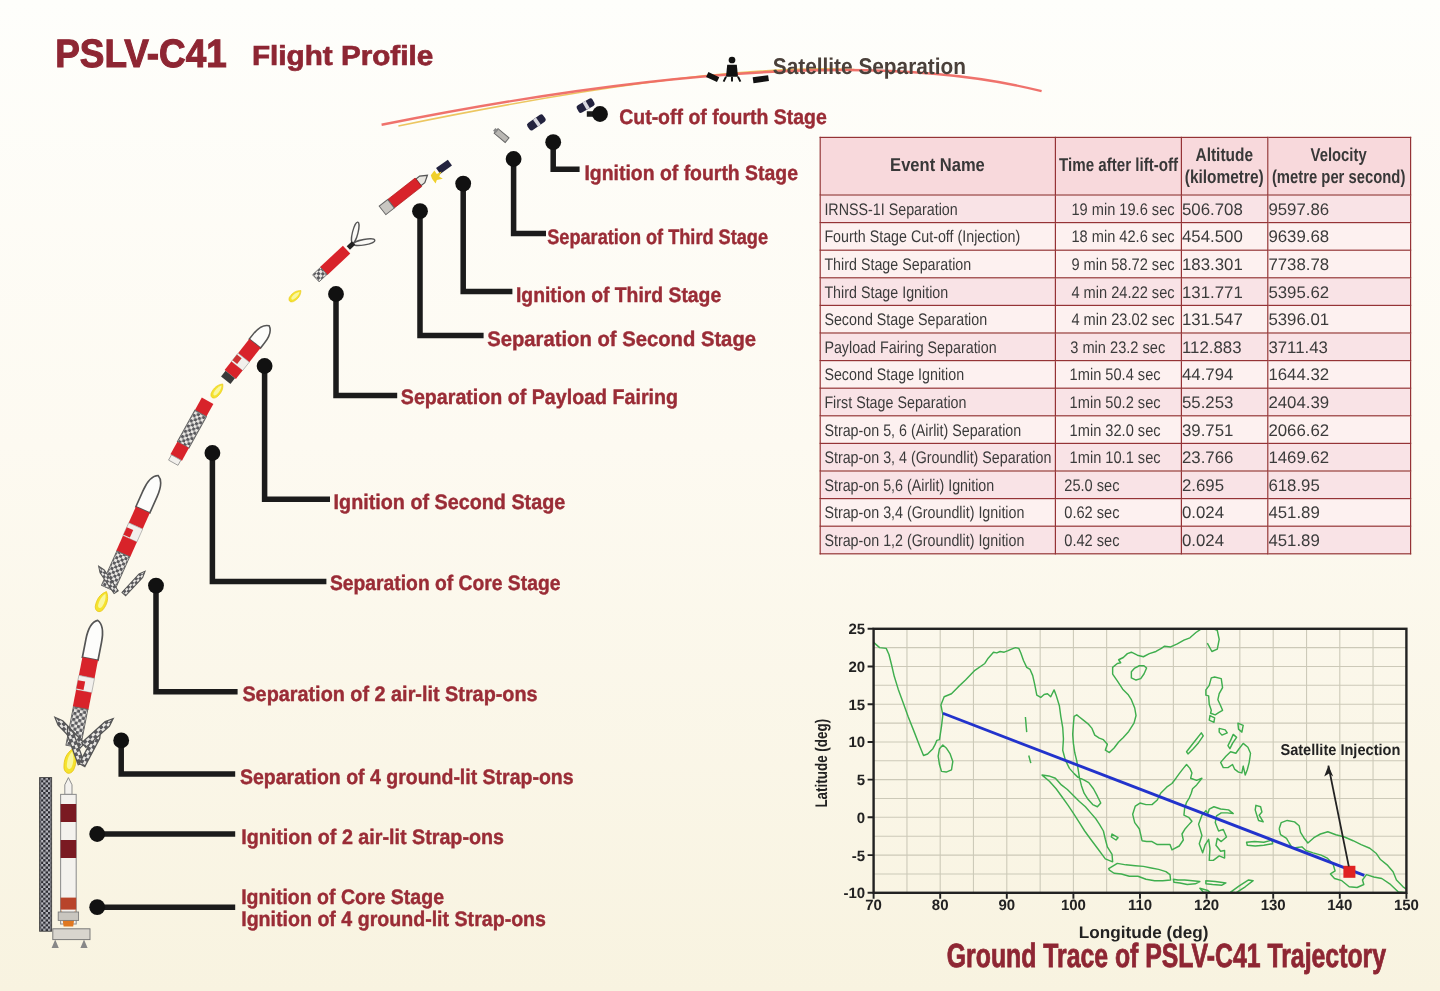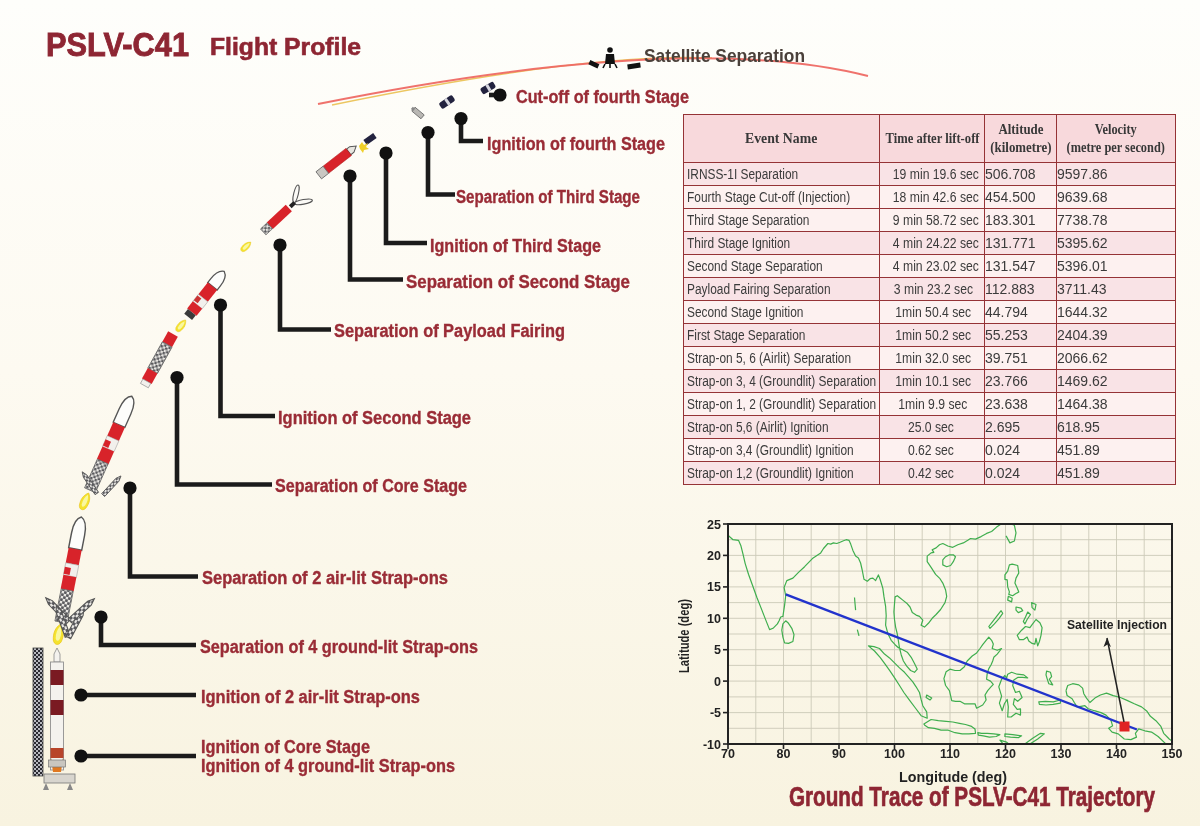--- a/index.html
+++ b/index.html
@@ -1,23 +1,23 @@
 <!DOCTYPE html>
 <html><head><meta charset="utf-8"><style>
 html,body{margin:0;padding:0}
 #page{position:relative;width:1200px;height:826px;overflow:hidden;font-family:"Liberation Sans",sans-serif;
  background:linear-gradient(180deg,#fefefb 0%,#fdfaf1 45%,#f8f3e0 100%);}
 #tbl{position:absolute;left:683px;top:114px;border-collapse:collapse;table-layout:fixed;width:492px;}
 #tbl td{border:1.5px solid #953336;color:#3b3b3b;font-size:14px;padding:0;overflow:hidden;white-space:nowrap;}
-#tbl .hd td{background:#f8d9dc;height:47px;text-align:center;font-weight:bold;color:#383838;font-size:13px;line-height:1.15;font-family:Liberation Serif, serif;}
+#tbl .hd td{background:#f8d9dc;height:47px;text-align:center;font-weight:bold;color:#383838;font-size:13px;line-height:1.15;}
 #tbl tr{height:23px}
 #tbl .odd td{background:#f9e3e6}
 #tbl .even td{background:#fdf1f0}
 .t1{text-align:left;padding-left:3px!important}
-.t2{text-align:center;padding-right:9px!important}
+.t2{text-align:left;padding-right:9px!important}
 .t3,.t4{}
 .s1{display:inline-block;transform:scaleX(0.85);transform-origin:left center}
 .s2{display:inline-block;transform:scaleX(0.87);transform-origin:right center}
 .s3{display:inline-block}
 .hs{display:inline-block;transform-origin:center center}
 svg{position:absolute;left:0;top:0}
 </style></head><body>
 <div id="page">
 <svg id="diag" width="1200" height="826" viewBox="0 0 1200 826">
 <defs>
@@ -265,26 +265,20 @@
           <td class="t1"><span class="s1">Strap-on 5, 6 (Airlit) Separation</span></td>
           <td class="t2"><span class="s2">1min 32.0 sec</span></td>
           <td class="t3"><span class="s3">39.751</span></td>
           <td class="t4"><span class="s3">2066.62</span></td>
         </tr>
 <tr class="odd">
           <td class="t1"><span class="s1">Strap-on 3, 4 (Groundlit) Separation</span></td>
           <td class="t2"><span class="s2">1min 10.1 sec</span></td>
           <td class="t3"><span class="s3">23.766</span></td>
           <td class="t4"><span class="s3">1469.62</span></td>
-        </tr>
-<tr class="even">
-          <td class="t1"><span class="s1">Strap-on 1, 2 (Groundlit) Separation</span></td>
-          <td class="t2"><span class="s2">1min 9.9 sec</span></td>
-          <td class="t3"><span class="s3">23.638</span></td>
-          <td class="t4"><span class="s3">1464.38</span></td>
         </tr>
 <tr class="odd">
           <td class="t1"><span class="s1">Strap-on 5,6 (Airlit) Ignition</span></td>
           <td class="t2"><span class="s2">25.0 sec</span></td>
           <td class="t3"><span class="s3">2.695</span></td>
           <td class="t4"><span class="s3">618.95</span></td>
         </tr>
 <tr class="even">
           <td class="t1"><span class="s1">Strap-on 3,4 (Groundlit) Ignition</span></td>
           <td class="t2"><span class="s2">0.62 sec</span></td>

